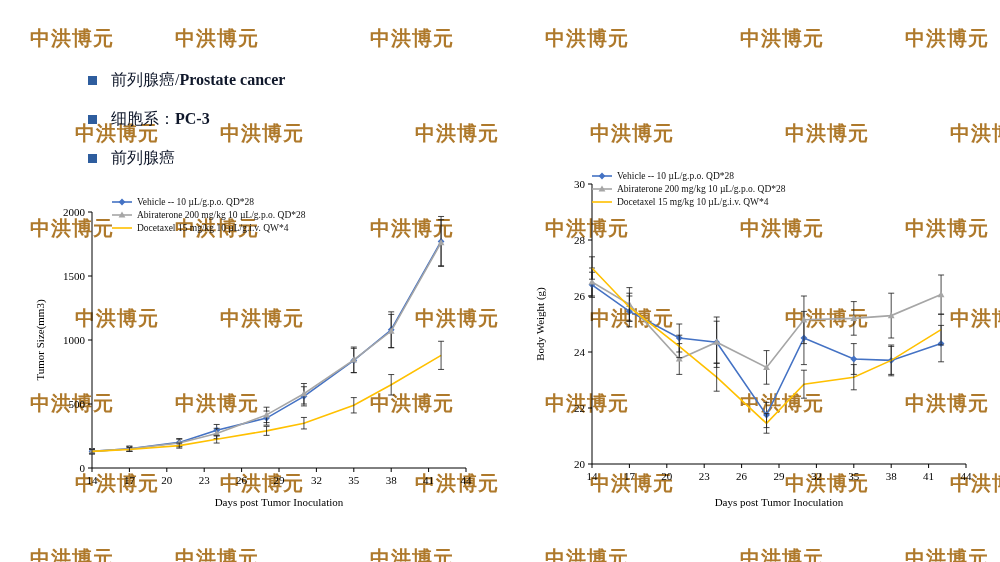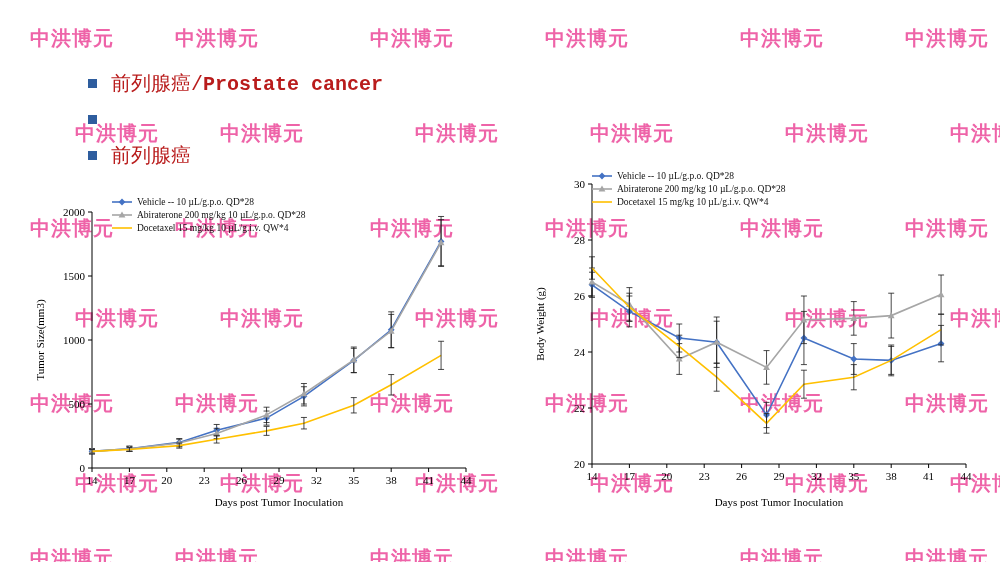--- a/index.html
+++ b/index.html
@@ -7,37 +7,37 @@
     width:1000px;height:562px;
     background:#ffffff;
     font-family:"Liberation Sans", sans-serif;
     position:relative;
     overflow:hidden;
   }
   
   .wm-layer{position:absolute;inset:0;pointer-events:none;z-index:5;}
   .wm{
     position:absolute;
-    color:#ec4899;
+    color:#a16207;
     font-family:"Liberation Sans", sans-serif;
     font-size:20px;
     font-weight:700;
     letter-spacing:1px;
     white-space:nowrap;
     opacity:.85;
   }
   
   .bullets{position:absolute;left:88px;top:70px;z-index:10;}
   .bullet-row{display:flex;align-items:center;margin-bottom:18px;}
   .bullet-sq{
     width:9px;height:9px;background:#2e5d9e;margin-right:14px;flex:none;
   }
   .bullet-text{
-    font-size:20px;color:#b91c1c;font-weight:700;
-    font-family:Liberation Mono, monospace;
+    font-size:16px;color:#0f172a;font-weight:700;
+    font-family:Liberation Serif, serif;
   }
   .bullet-text .cn{font-weight:400;}
   
   .panel{position:absolute;z-index:8;}
   #panel-left{left:30px;top:190px;width:450px;height:320px;}
   #panel-right{left:530px;top:160px;width:450px;height:350px;}
   .plot-svg{display:block;}
   .axis-title{
     font-family:"Liberation Serif", serif;
     font-size:11px;fill:#000;
@@ -99,20 +99,21 @@
     <div class="wm" style="left: 905px; top: 545px;">中洪博元</div>
   </div>
 
 <div class="bullets">
   <div class="bullet-row">
     <span class="bullet-sq"></span>
     <span class="bullet-text"><span class="cn">前列腺癌/</span><span>Prostate cancer</span></span>
   </div>
   <div class="bullet-row">
     <span class="bullet-sq"></span>
+    <span class="bullet-text"><span class="cn">细胞系：</span><span>PC-3</span></span>
   </div>
   <div class="bullet-row">
     <span class="bullet-sq"></span>
     <span class="bullet-text"><span class="cn">前列腺癌</span></span>
   </div>
 </div>
 
 <div class="panel" id="panel-left">
     <svg width="450" height="320" class="plot-svg">
       <line x1="62" y1="278" x2="436" y2="278" stroke="#000" stroke-width="1"></line>

